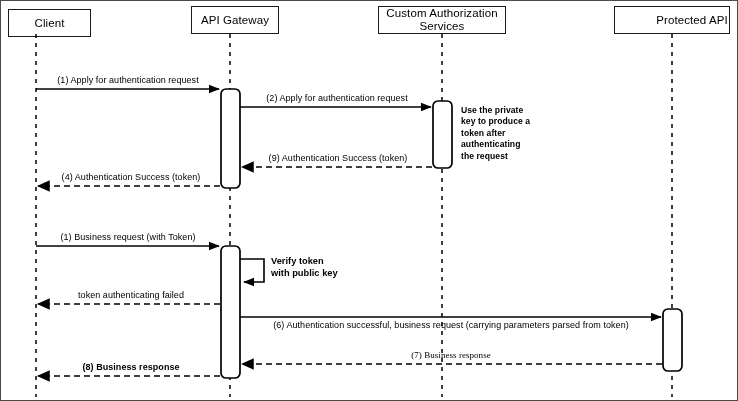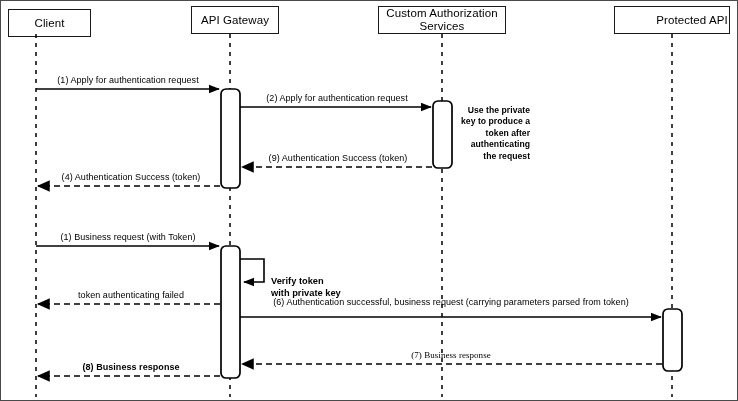--- a/index.html
+++ b/index.html
@@ -49,21 +49,20 @@
     transform: translateX(-50%);
     text-align: left;
   }
   .note-text {
     position: absolute;
     font-size: 8.6px;
     color: #000000;
     line-height: 1.33;
     letter-spacing: 0.05px;
     font-weight: bold;
-    text-align: right;
   }
   .selfloop-text {
     position: absolute;
     font-size: 9.3px;
     font-weight: bold;
     color: #000000;
     line-height: 1.3;
     white-space: nowrap;
   }
 </style>
@@ -141,29 +140,29 @@
   <div class="msg-label centered" style="left:336px; top:92px;">(2) Apply for authentication request</div>
 
   <div class="msg-label centered" style="left:337px; top:152px;">(9) Authentication Success (token)</div>
 
   <div class="msg-label centered" style="left:130px; top:171px;">(4) Authentication Success (token)</div>
 
   <div class="msg-label centered" style="left:127px; top:231px;">(1) Business request (with Token)</div>
 
   <div class="msg-label centered" style="left:130px; top:289px;">token authenticating failed</div>
 
-  <div class="msg-label centered" style="left:450px; top:296px;">(6) Authentication successful, business request (carrying parameters parsed from token)</div>
+  <div class="msg-label centered" style="left:450px; top:319px;">(6) Authentication successful, business request (carrying parameters parsed from token)</div>
 
   <div class="msg-label centered" style="left:450px; top:349px;font-family:Liberation Serif, serif;">(7) Business response</div>
 
   <div class="msg-label centered" style="left:130px; top:361px;font-weight:bold;">(8) Business response</div>
 
-  <div class="selfloop-text" style="left:270px; top:254px;margin-top:20px;">
+  <div class="selfloop-text" style="left:270px; top:254px;">
     <div>Verify token</div>
-    <div>with private key</div>
+    <div>with public key</div>
   </div>
 
   <div class="note-text" style="left:460px; top:104px;">
     <div>Use the private</div>
     <div>key to produce a</div>
     <div>token after</div>
     <div>authenticating</div>
     <div>the request</div>
   </div>
 

